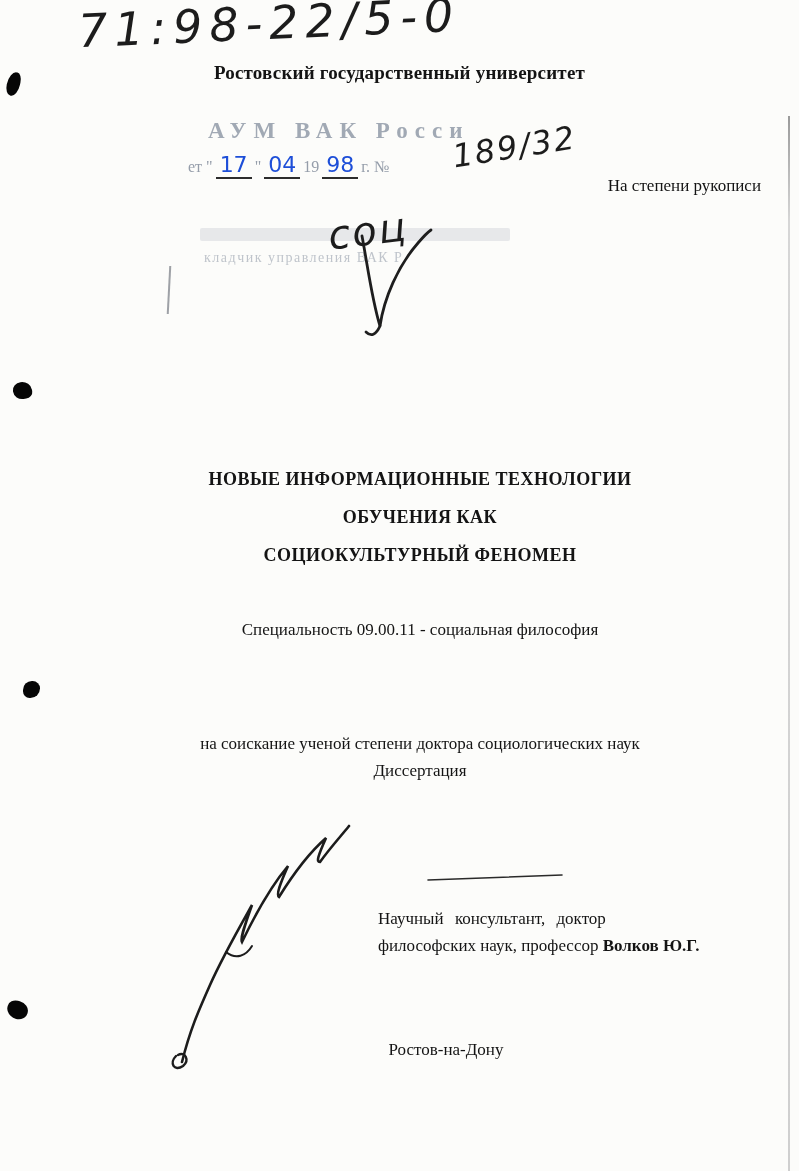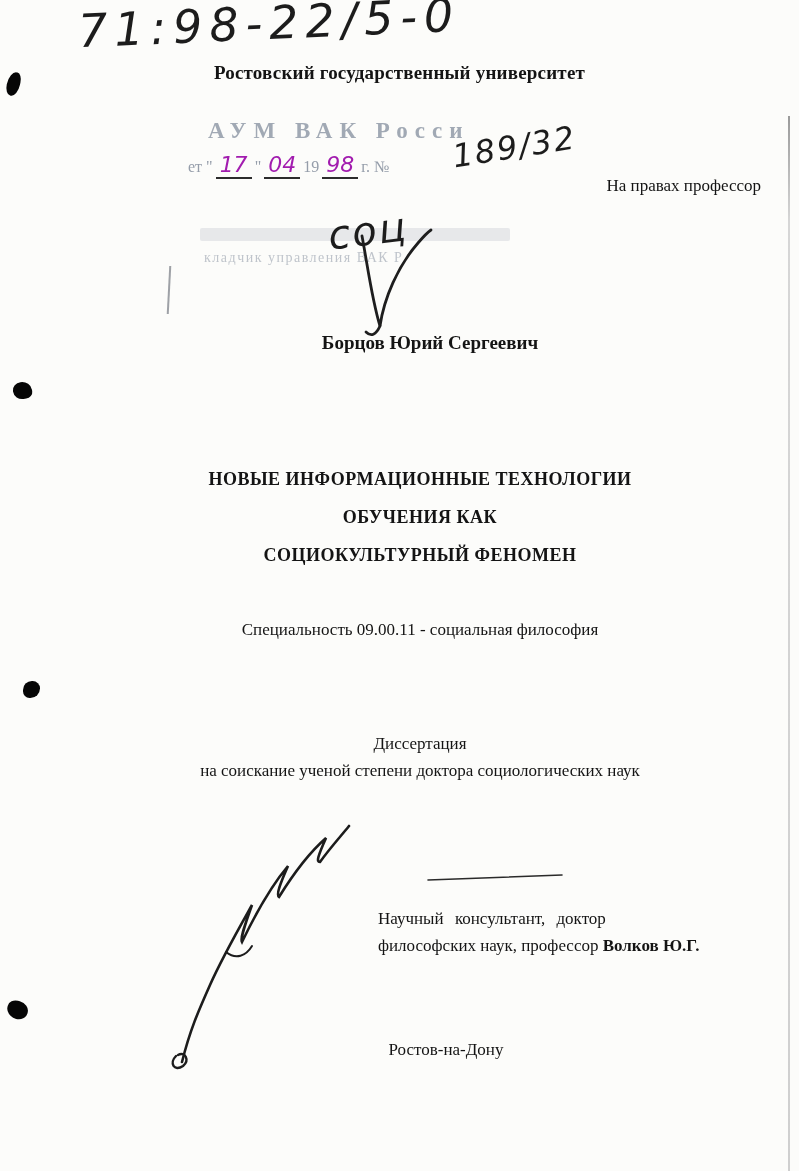--- a/index.html
+++ b/index.html
@@ -83,23 +83,22 @@
     white-space:nowrap;
   }
   .stamp-date{
     left:188px;top:152px;
     font-size:16px;
     color:rgba(130,140,155,0.85);
     white-space:nowrap;
   }
   .stamp-date .hd{
     font-family:"DejaVu Sans", sans-serif;
-    font-style:italic;
     font-size:22px;
-    color:#a21caf;
+    color:#1d4ed8;
     border-bottom:2px solid #2c2c2c;
     padding:0 4px;
     margin:0 3px;
   }
   .stamp-num{
     left:452px;top:128px;
     font-size:32px;
     letter-spacing:2px;
     transform:rotate(-9deg);
     white-space:nowrap;
@@ -163,37 +162,36 @@
 
   <div class="abs hand stamp-num">189/32</div>
 
 
   <div class="abs stamp-strip"></div>
 
   <div class="abs stamp-official">кладчик управления ВАК Р</div>
 
   <div class="abs stamp-bracket"></div>
 
-  <div class="abs manuscript">На правах профессор</div>
+  <div class="abs manuscript">На степени рукописи</div>
 
   <div class="abs hand hand-soc">соц</div>
 
-  <div class="abs author">Борцов Юрий Сергеевич</div>
 
   <div class="abs title-block">
     <div>НОВЫЕ ИНФОРМАЦИОННЫЕ ТЕХНОЛОГИИ</div>
     <div>ОБУЧЕНИЯ КАК</div>
     <div>СОЦИОКУЛЬТУРНЫЙ ФЕНОМЕН</div>
   </div>
 
   <div class="abs specialty">Специальность 09.00.11 - социальная философия</div>
 
   <div class="abs diss">
+    <div>на соискание ученой степени доктора социологических наук</div>
     <div>Диссертация</div>
-    <div>на соискание ученой степени доктора социологических наук</div>
   </div>
 
   <div class="abs consultant">
     <div class="l1">Научный консультант, доктор</div>
     <div>
       <span>философских наук, профессор</span>
       <b>Волков Ю.Г.</b>
     </div>
   </div>
 

